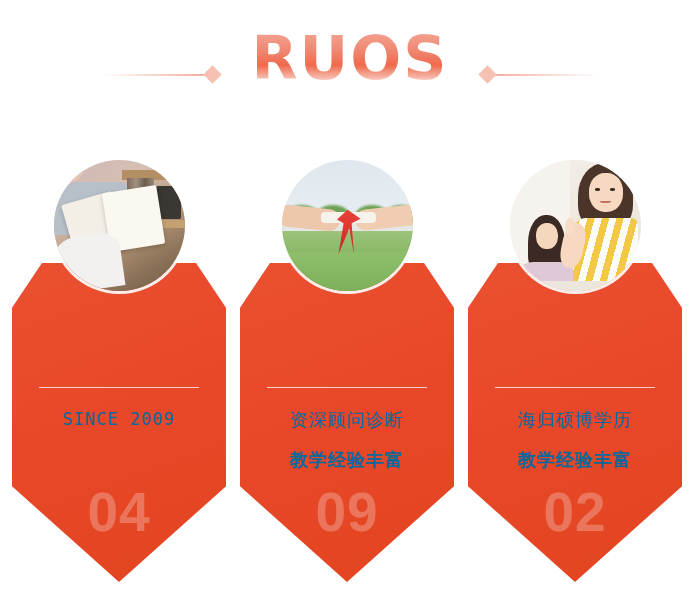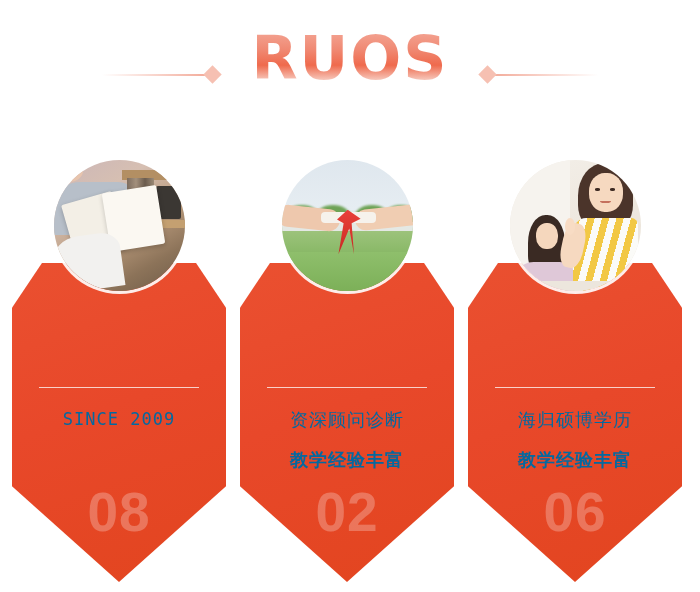--- a/index.html
+++ b/index.html
@@ -220,21 +220,21 @@
           <div class="bk pageR"></div>
         <div class="hand1"></div>
           <div class="lap"></div>
         <div class="sleeve"></div>
           <div class="hand2"></div>
       </div>
     </div>
     <div class="card-body">
       <div class="divider"></div>
       <div class="card-line l1">SINCE  2009</div>
-      <div class="card-num">08</div>
+      <div class="card-num">04</div>
     </div>
   </div>
 
   <div class="card c2">
     <div class="banner"></div>
     <div class="photo">
       <div class="photo-inner ph2">
         <div class="tree t1"></div>
           <div class="tree t2"></div>
         <div class="tree t3"></div>
@@ -244,21 +244,21 @@
         <div class="armL"></div>
           <div class="armR"></div>
         <div class="baton"></div>
           <div class="ribbon"></div>
       </div>
     </div>
     <div class="card-body">
       <div class="divider"></div>
       <div class="card-line l1 cn">资深顾问诊断</div>
       <div class="card-line l2">教学经验丰富</div>
-      <div class="card-num">02</div>
+      <div class="card-num">09</div>
     </div>
   </div>
 
   <div class="card c3">
     <div class="banner"></div>
     <div class="photo">
       <div class="photo-inner ph3">
         <div class="wallpane"></div>
         <div class="hairG"></div>
           <div class="faceG"></div>
@@ -271,17 +271,17 @@
         <div class="body"></div>
           <div class="armUp"></div>
           <div class="thumb"></div>
         <div class="desk"></div>
       </div>
     </div>
     <div class="card-body">
       <div class="divider"></div>
       <div class="card-line l2">教学经验丰富</div>
       <div class="card-line l1 cn">海归硕博学历</div>
-      <div class="card-num">06</div>
+      <div class="card-num">02</div>
     </div>
   </div>
 
 </div>
 
 </body></html>

